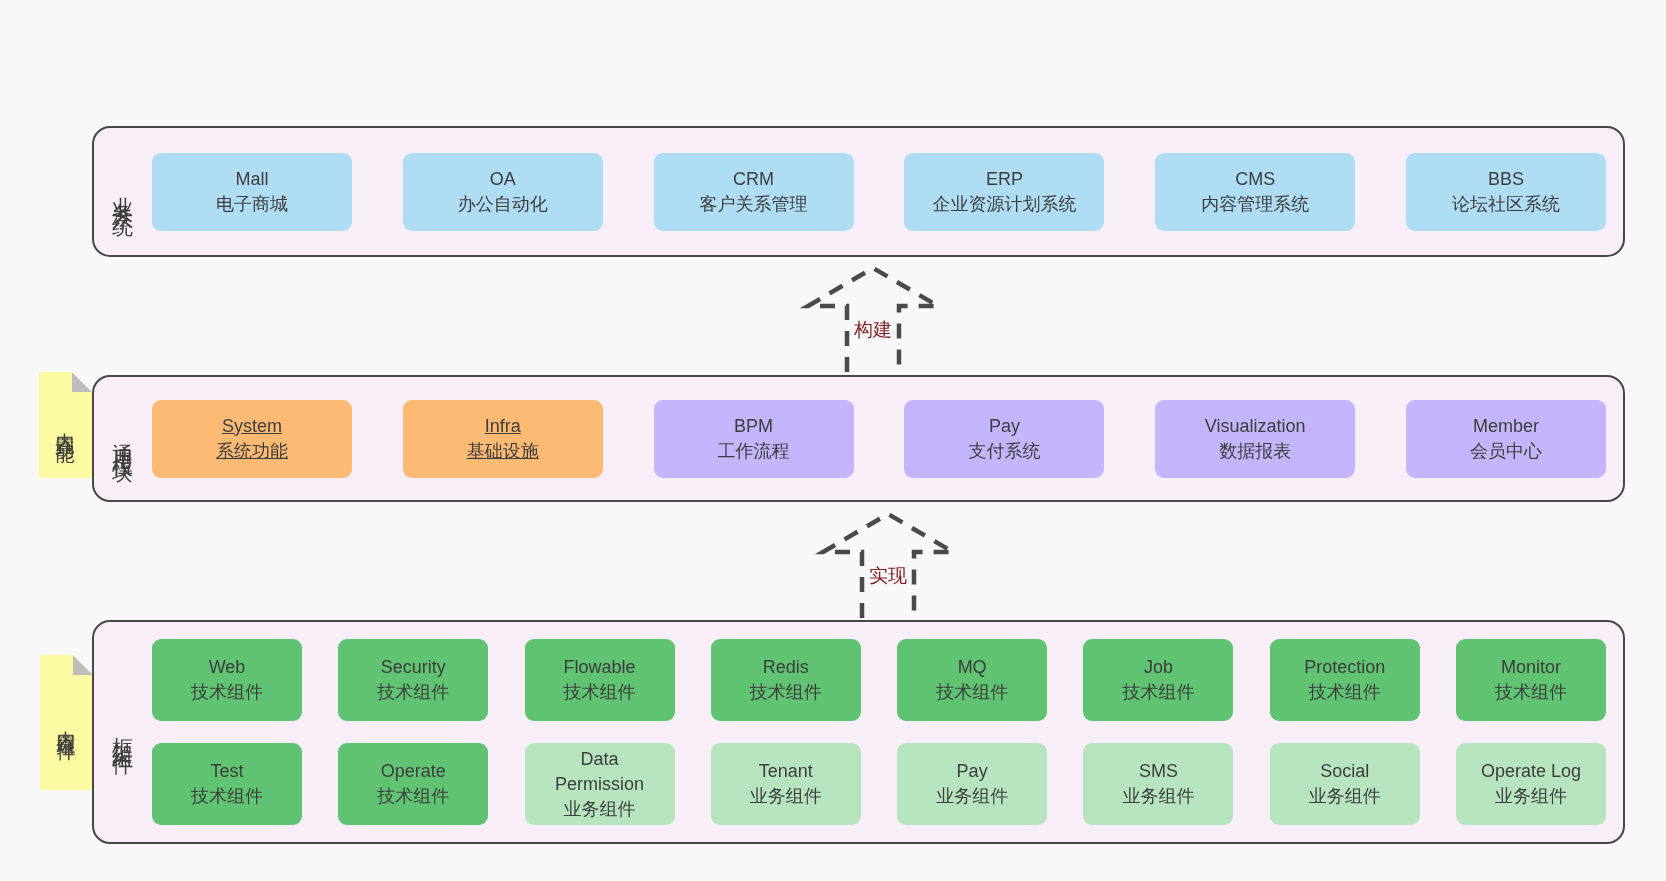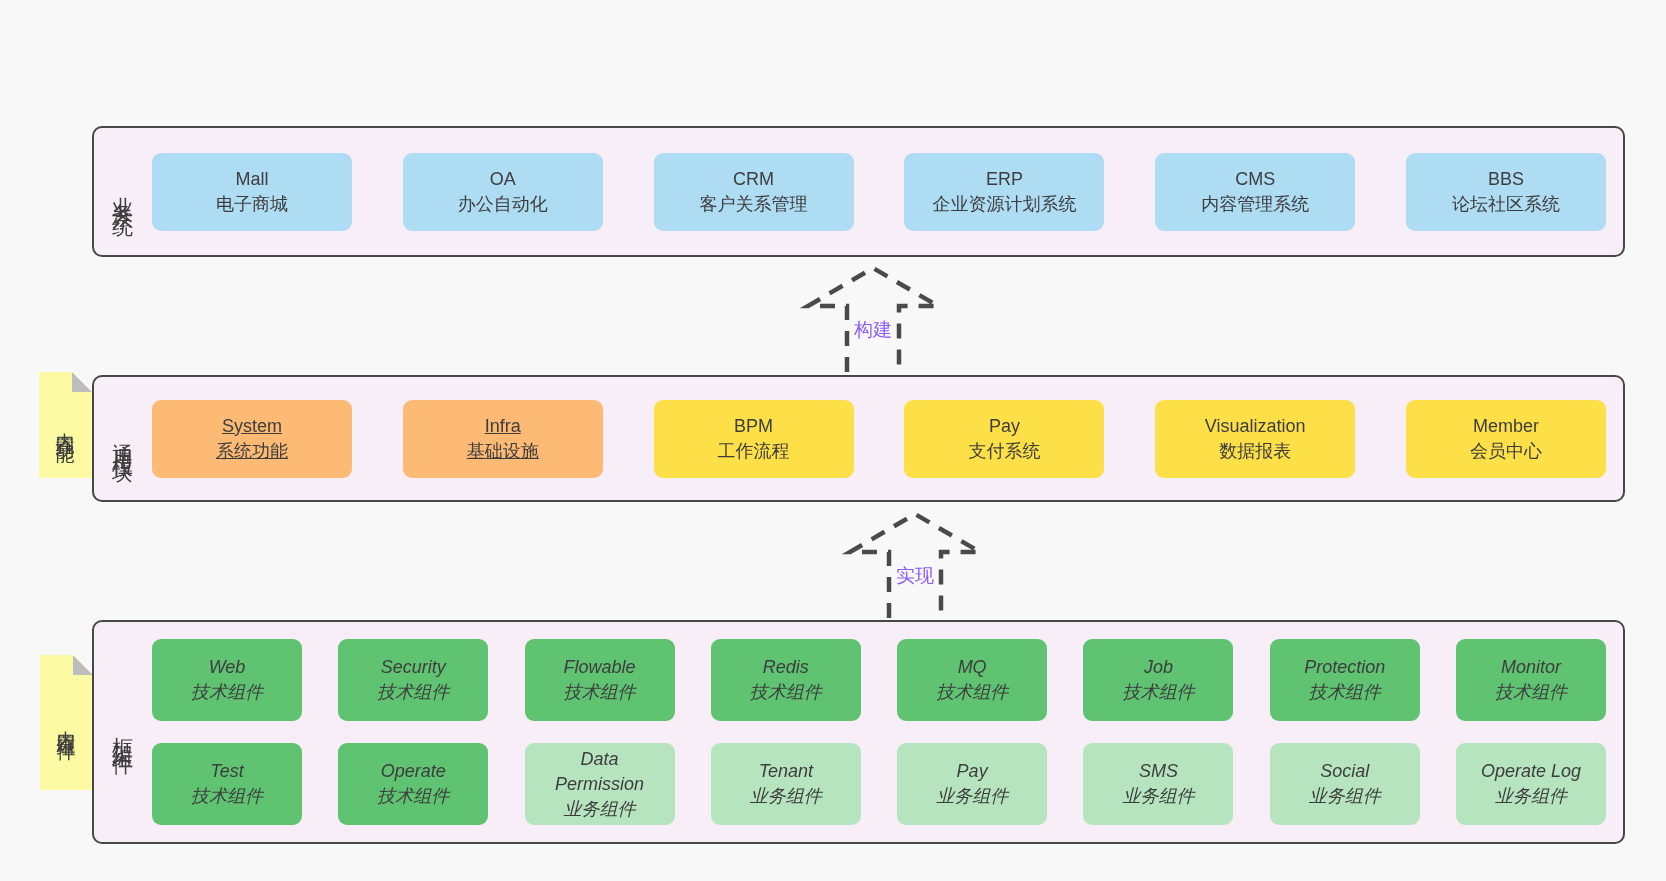--- a/index.html
+++ b/index.html
@@ -3,76 +3,76 @@
 <meta charset="utf-8">
 <style>
   html,body{margin:0;padding:0;}
   body{
     width:1666px;height:881px;position:relative;overflow:hidden;
     background:#f8f8f8;color:#3d3d3d;
     font-family:"Liberation Sans","DejaVu Sans",sans-serif;
   }
   .panel{
     position:absolute;left:92px;width:1533px;box-sizing:border-box;
-    background:#f8eef7;border:2px solid #474747;border-radius:10px;
+    background:#f8eef7;border:2px solid #474747;border-radius:18px;
     display:flex;z-index:2;
   }
   #panel-business{top:126px;height:131px;}
   #panel-modules{top:375px;height:127px;}
   #panel-framework{top:620px;height:224px;}
   .v-label{
     width:58px;flex:0 0 58px;display:flex;align-items:center;justify-content:center;
   }
   .v-label span{
     writing-mode:vertical-rl;text-orientation:upright;
     font-size:21px;letter-spacing:6px;color:#3d3d3d;line-height:1;
   }
   .boxes{
     flex:1;display:flex;align-items:center;justify-content:space-between;
     padding:0 17px 0 0;
   }
   .rows{
     flex:1;display:flex;flex-direction:column;justify-content:center;
-    gap:22px;padding:0 17px 0 0;font-style:italic;
+    gap:22px;padding:0 17px 0 0;
   }
   .row{display:flex;justify-content:space-between;}
   .box{
     display:flex;flex-direction:column;align-items:center;justify-content:center;
     text-align:center;border-radius:9px;font-size:18px;line-height:25px;
     box-sizing:border-box;
   }
   .w6{width:200px;height:78px;}
   .w8{width:150px;height:82px;padding:0 10px;}
   .blue{background:#aedcf3;}
   .red{background:#fdba74;text-decoration:underline;}
-  .pink{background:#fde047;}
+  .pink{background:#c4b5fd;}
   .green{background:#5fc372;}
   .green-light{background:#b6e4bf;}
   .sticky{
     position:absolute;width:53px;background:#fbfaa2;z-index:1;
     display:flex;align-items:center;justify-content:center;
     clip-path:polygon(0 0,calc(100% - 20px) 0,100% 20px,100% 100%,0 100%);
   }
   #sticky-modules{left:39px;top:372px;height:106px;}
   #sticky-framework{left:40px;top:655px;height:135px;}
   .sticky .note-text{
     writing-mode:vertical-rl;text-orientation:upright;
     font-size:19px;letter-spacing:4px;color:#3a3a3a;line-height:1;
   }
   .sticky .fold{
     position:absolute;top:0;right:0;width:20px;height:20px;background:#bdbdbd;
     clip-path:polygon(0 0,100% 100%,0 100%);
   }
   .arrow{position:absolute;width:170px;height:110px;z-index:1;}
   #arrow-build{left:788px;top:262px;}
-  #arrow-implement{left:830px;top:508px;}
+  #arrow-implement{left:803px;top:508px;}
   .arrow svg{position:absolute;left:0;top:0;}
   .arrow-label{
     position:absolute;top:55px;left:0;width:100%;text-align:center;
-    font-size:19px;color:#8b5cf6;
+    font-size:19px;color:#7f1d1d;
   }
 </style>
 </head>
 <body>
 
 <div class="panel" id="panel-business">
   <div class="v-label">
     <span>业务系统</span>
   </div>
   <div class="boxes">

